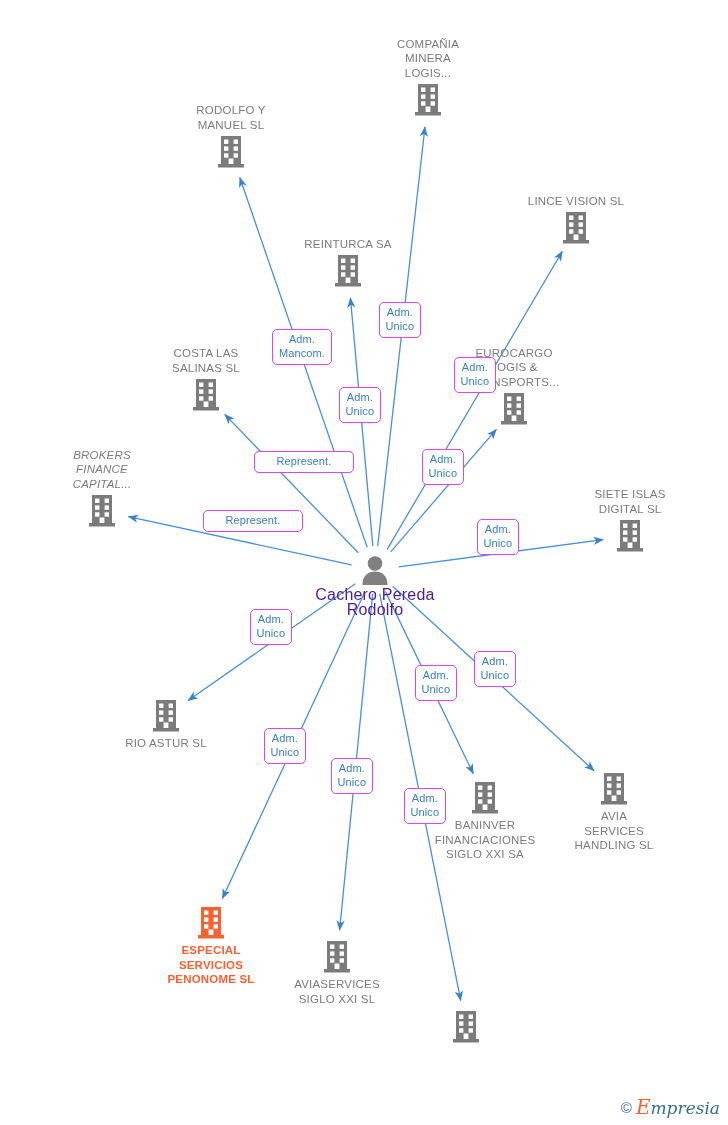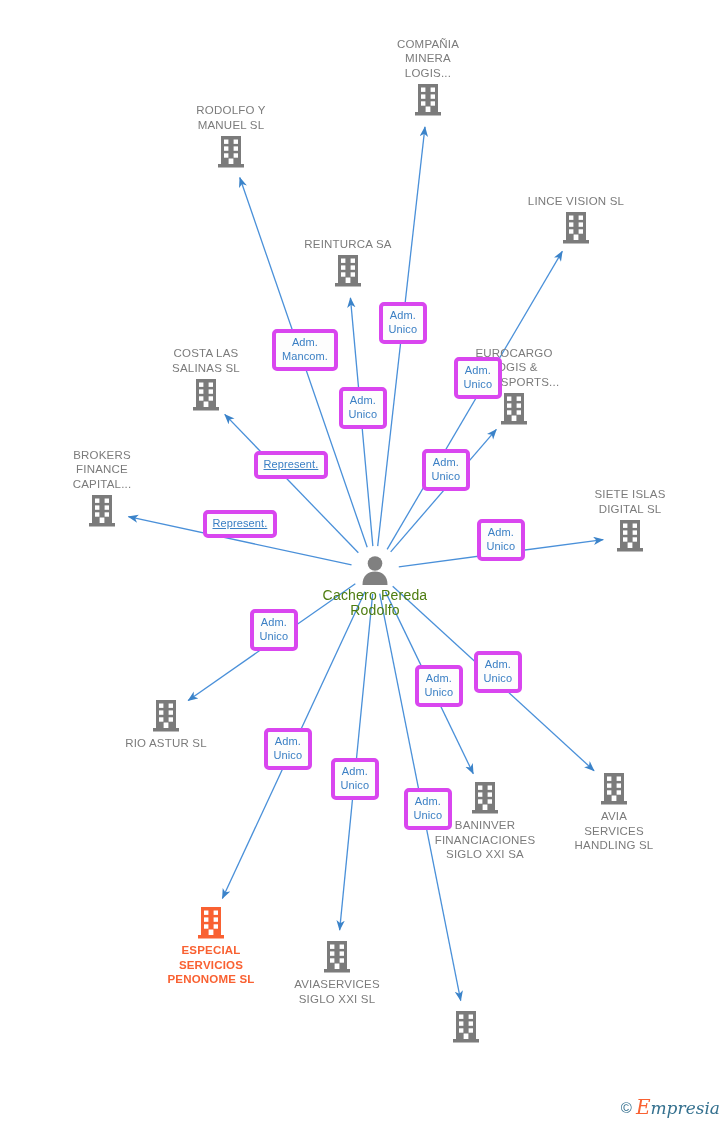--- a/index.html
+++ b/index.html
@@ -43,37 +43,37 @@
   .node .caption {
     display: block;
     white-space: pre-line;
   }
   .node.below .caption { margin-top: 3px; }
   .node.above .caption { margin-bottom: 3px; }
   .node.highlight .caption {
     color: #f96132;
     font-weight: bold;
   }
-  .person .caption { color: #4d7c0f; font-size: 14px; }
+  .person .caption { color: #4c1d95; font-size: 16px; }
 
   .elabel {
     position: absolute;
     box-sizing: border-box;
-    border: 4px solid #d946ef;
+    border: 1px solid #d946ef;
     border-radius: 5px;
     background: #fdfdfd;
     color: #3a7fc4;
     font-size: 11px;
     line-height: 13.5px;
     text-align: center;
     padding: 3px 6px 4px;
     white-space: pre-line;
     letter-spacing: .1px;
   }
-  .elabel.one-line { padding: 3px 6px 4px; text-decoration: underline; }
+  .elabel.one-line { padding: 3px 22px 4px; }
 
   #watermark {
     position: absolute;
     right: 8px;
     bottom: 6px;
     display: flex;
     align-items: center;
     font-size: 16px;
     color: #35718f;
   }
@@ -213,21 +213,21 @@
             <rect x="1" y="29" width="26" height="3.5" fill="#7b7b7b"></rect>
             <rect x="7" y="4.5" width="4.4" height="4.4" fill="#fff"></rect>
             <rect x="16.6" y="4.5" width="4.4" height="4.4" fill="#fff"></rect>
             <rect x="7" y="11.4" width="4.4" height="4.4" fill="#fff"></rect>
             <rect x="16.6" y="11.4" width="4.4" height="4.4" fill="#fff"></rect>
             <rect x="7" y="18.3" width="4.4" height="4.4" fill="#fff"></rect>
             <rect x="16.6" y="18.3" width="4.4" height="4.4" fill="#fff"></rect>
             <rect x="11.6" y="23.5" width="4.8" height="5.5" fill="#fff"></rect>
           </svg></span>
       </div>
-      <div class="node above" style="left: 102px; top: 447.5px;">
+      <div class="node above" style="left: 102px; top: 447.5px; font-style: italic;">
         <span class="caption">BROKERS
 FINANCE
 CAPITAL...</span>
         <span class="glyph"><svg width="28" height="34" viewBox="0 0 28 34" xmlns="http://www.w3.org/2000/svg">
             <rect x="4" y="1" width="20" height="28" fill="#7b7b7b"></rect>
             <rect x="1" y="29" width="26" height="3.5" fill="#7b7b7b"></rect>
             <rect x="7" y="4.5" width="4.4" height="4.4" fill="#fff"></rect>
             <rect x="16.6" y="4.5" width="4.4" height="4.4" fill="#fff"></rect>
             <rect x="7" y="11.4" width="4.4" height="4.4" fill="#fff"></rect>
             <rect x="16.6" y="11.4" width="4.4" height="4.4" fill="#fff"></rect>

